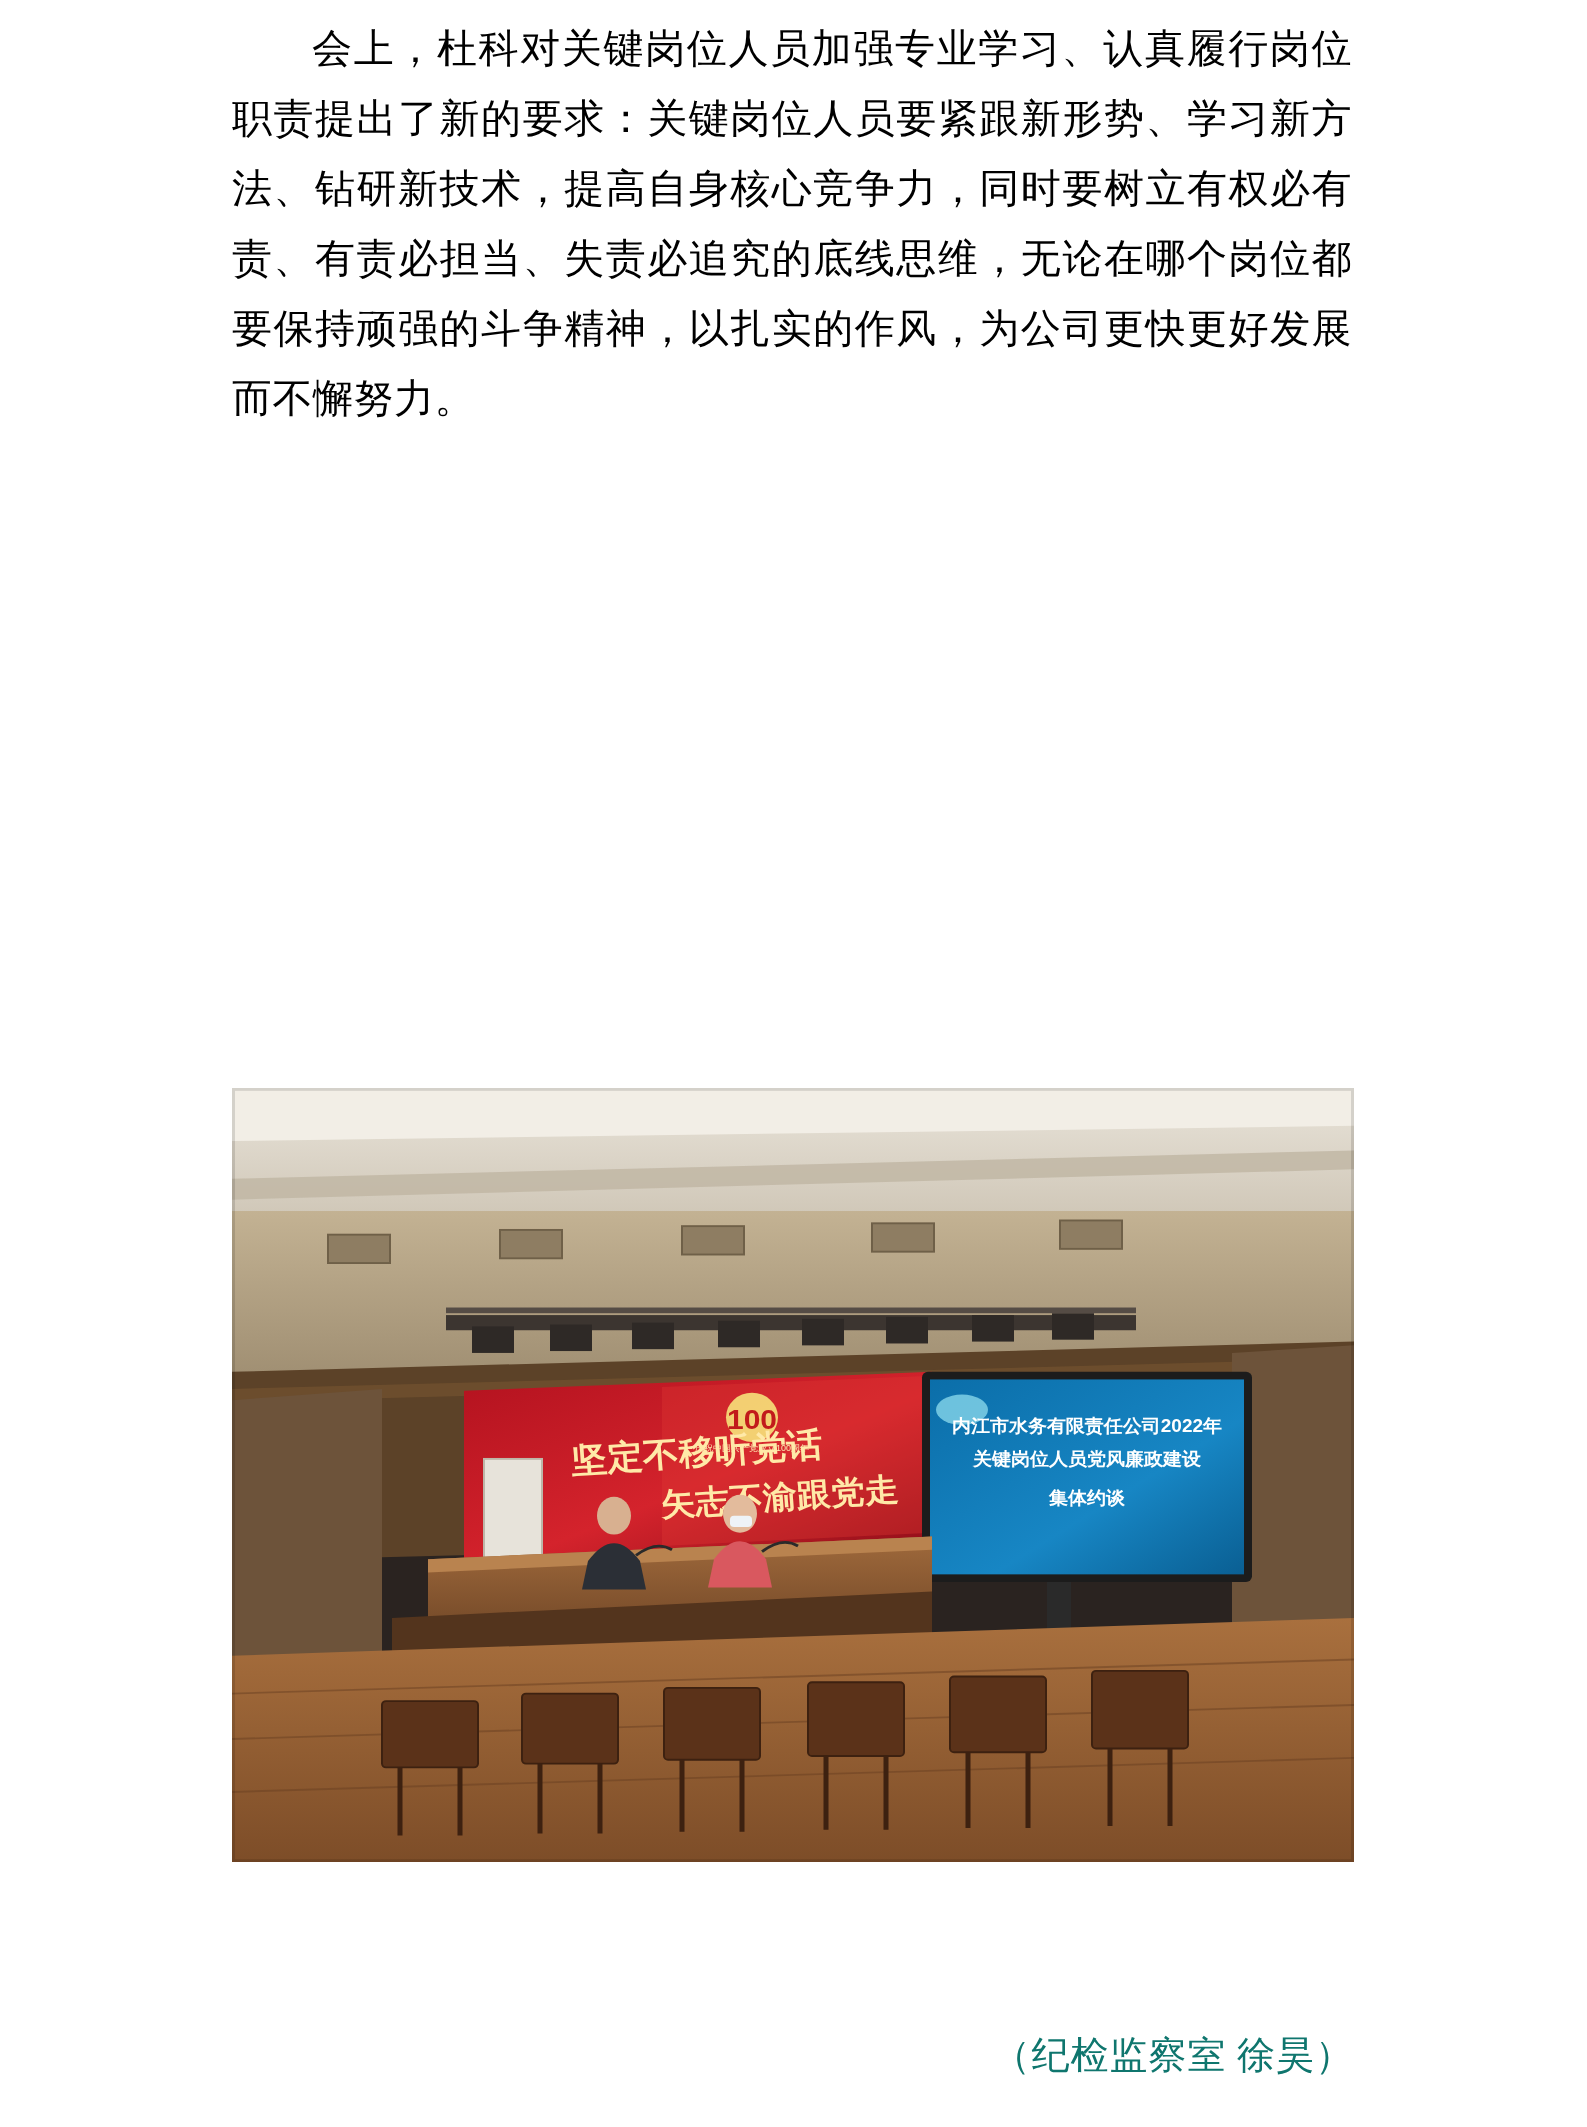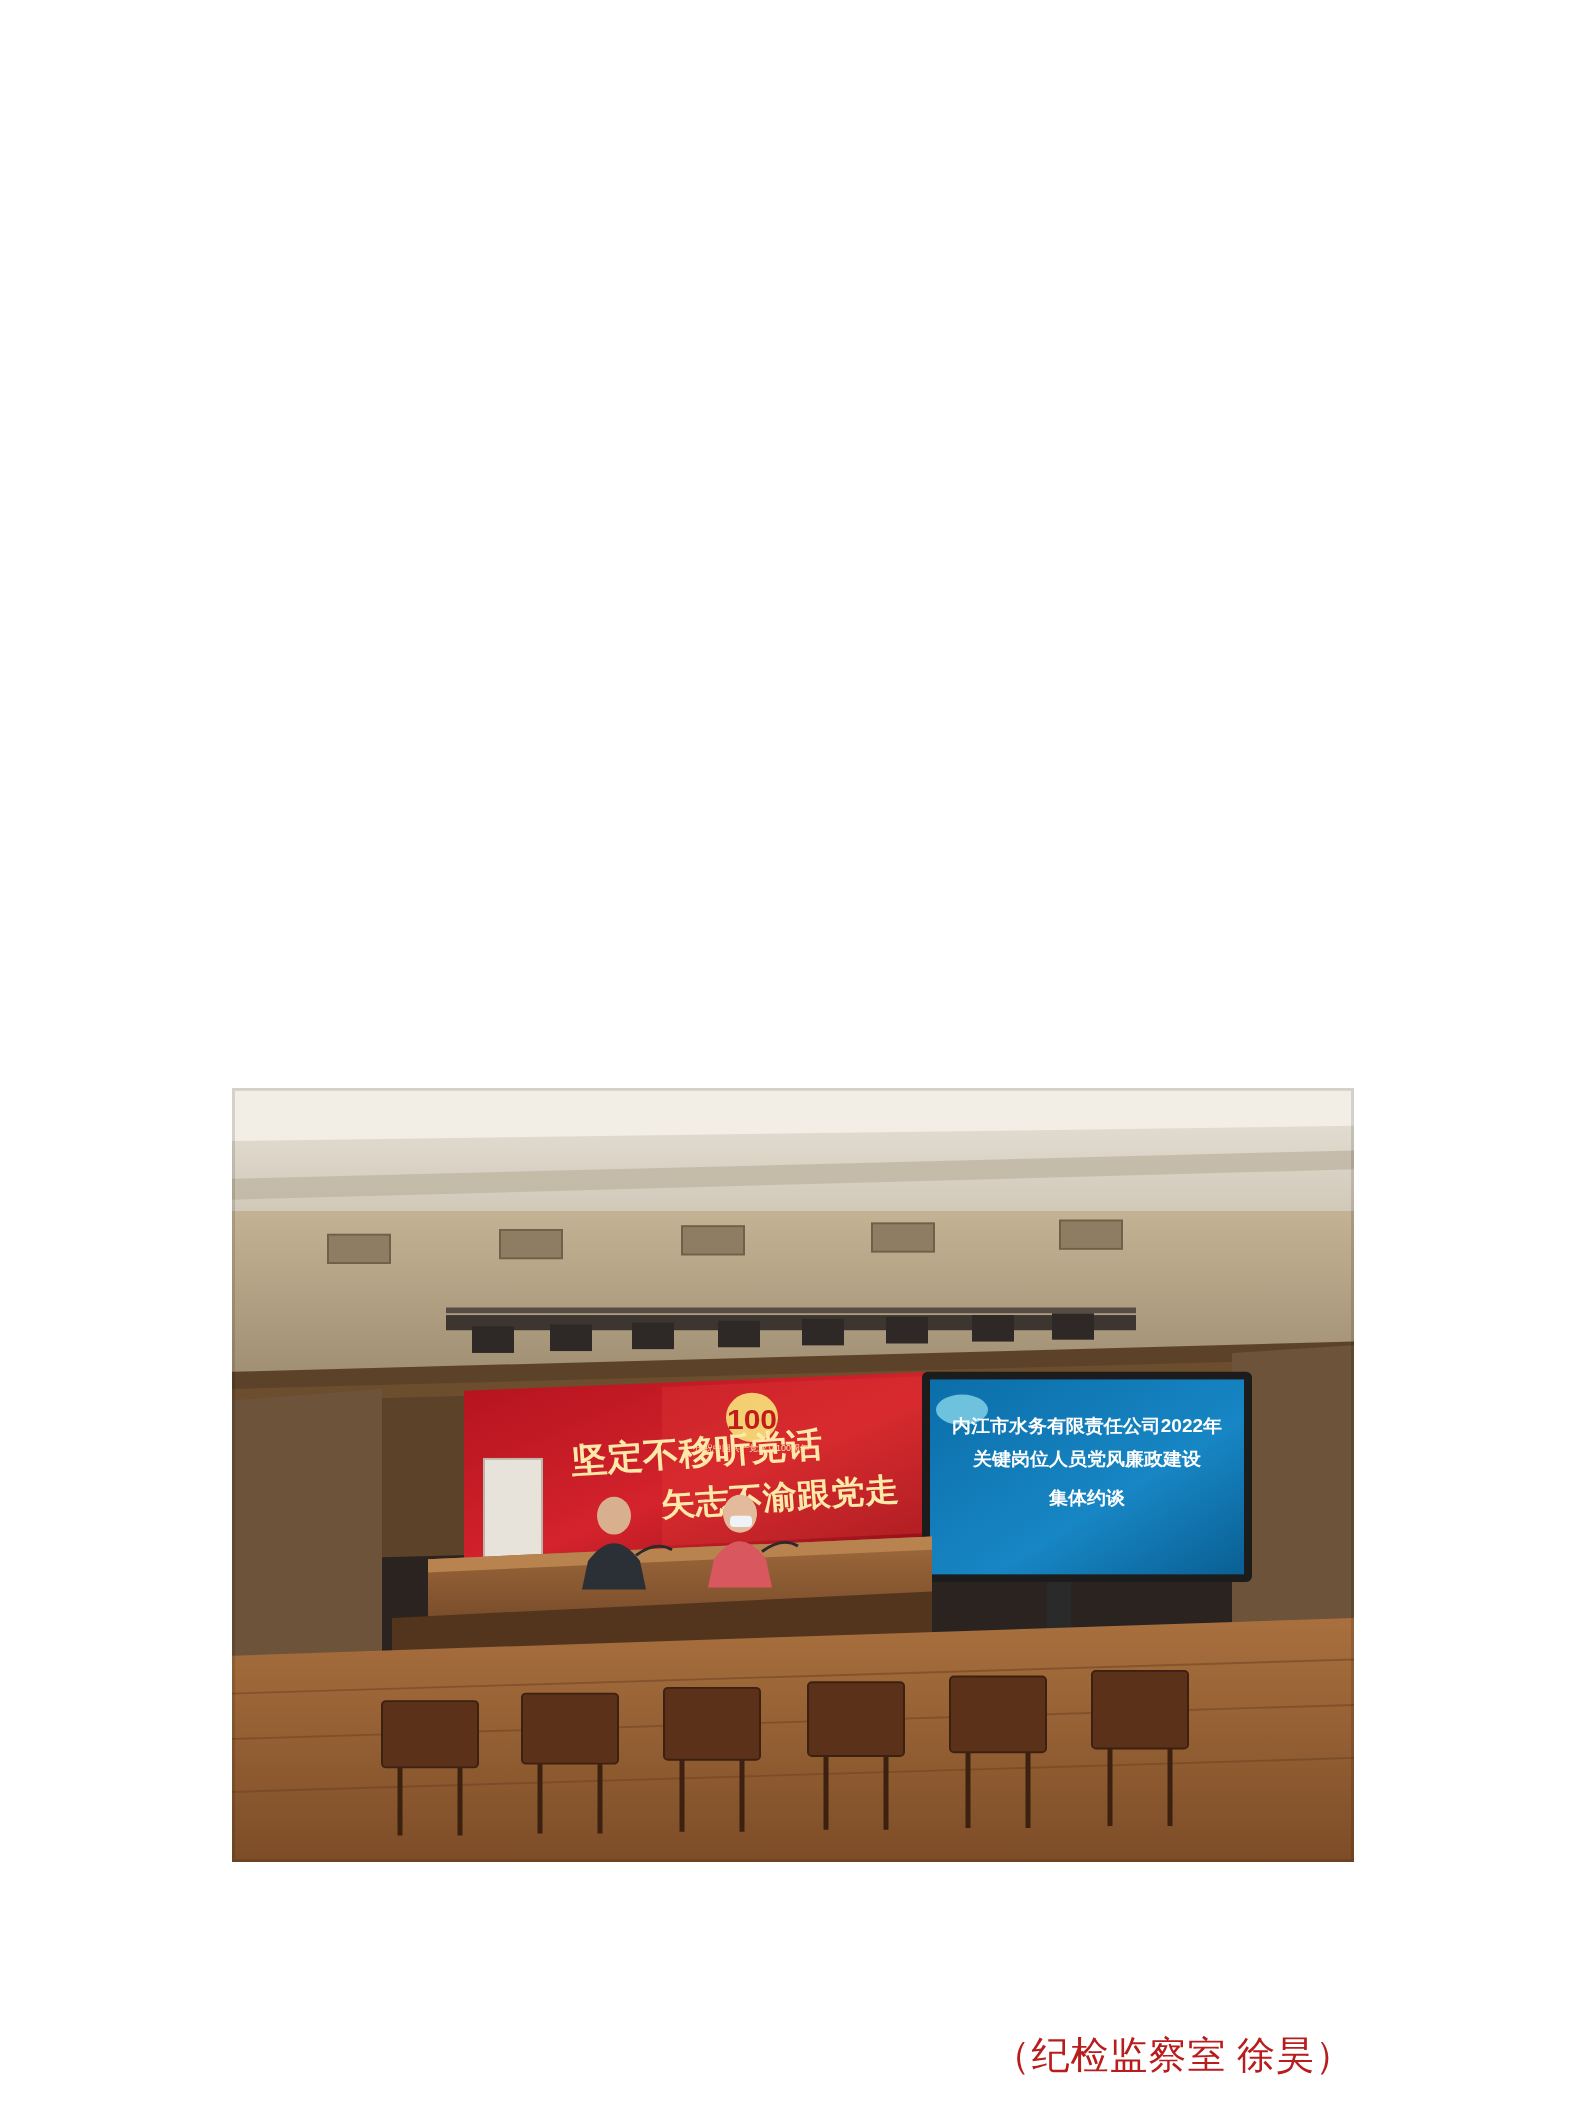--- a/index.html
+++ b/index.html
@@ -42,30 +42,31 @@
     text-decoration: underline;
   }
   .photo svg { display: block; width: 100%; height: 100%; }
   .signature {
     position: absolute;
     left: 232px;
     top: 2030px;
     width: 1122px;
     text-align: right;
     font-size: 38px;
-    color: #b91c1c;
+    color: #0f766e;
     letter-spacing: 1px;
   }
 </style>
 </head>
 <body>
 
 <div class="page">
 
   <div class="body-text">
+    <p class="para">会上，杜科对关键岗位人员加强专业学习、认真履行岗位职责提出了新的要求：关键岗位人员要紧跟新形势、学习新方法、钻研新技术，提高自身核心竞争力，同时要树立有权必有责、有责必担当、失责必追究的底线思维，无论在哪个岗位都要保持顽强的斗争精神，以扎实的作风，为公司更快更好发展而不懈努力。</p>
   </div>
 
   <div class="photo">
     <svg viewBox="0 0 1122 818" preserveAspectRatio="none">
       <defs>
         <linearGradient id="ceilGrad" x1="0" y1="0" x2="0" y2="1">
           <stop offset="0%" stop-color="#e9e4da"></stop>
           <stop offset="100%" stop-color="#cdc4b4"></stop>
         </linearGradient>
         <linearGradient id="wallGrad" x1="0" y1="0" x2="0" y2="1">

